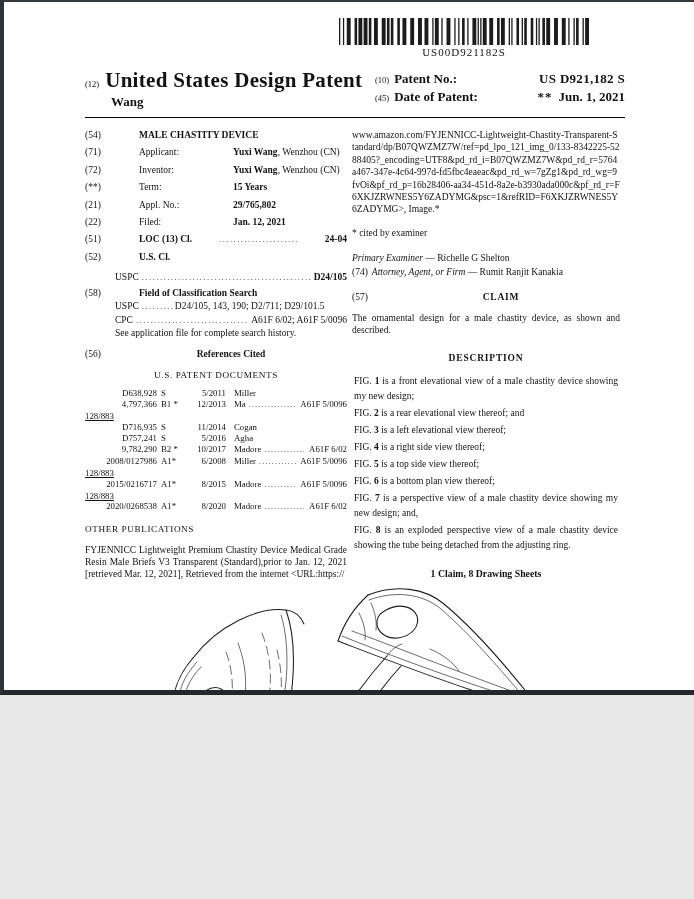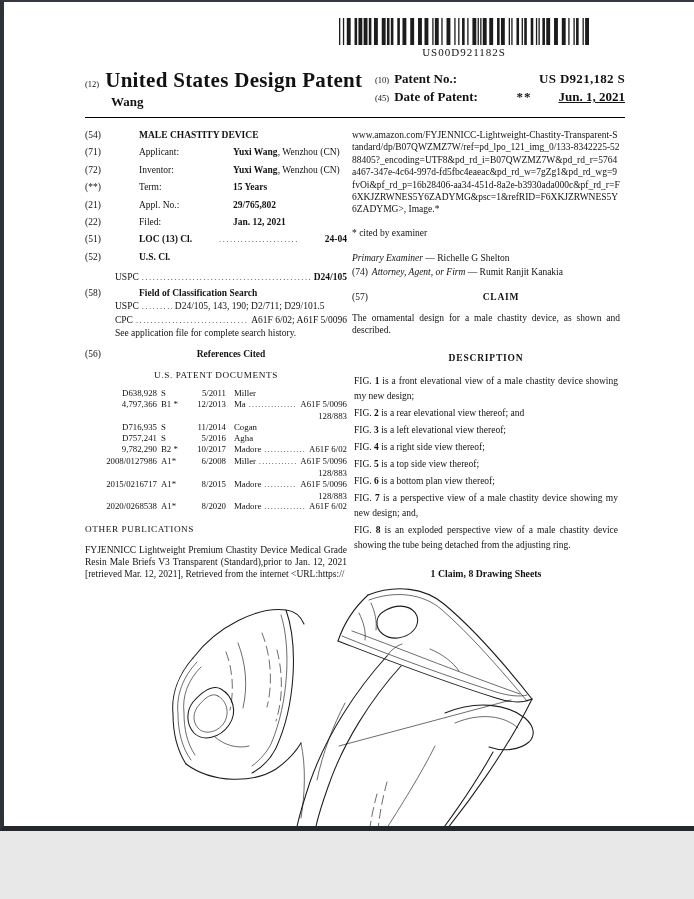--- a/index.html
+++ b/index.html
@@ -1,17 +1,17 @@
 <!DOCTYPE html>
 <html><head>
 <meta charset="utf-8">
 <style>
   html,body{margin:0;padding:0;background:#e8e8e8;}
   .page{
-    position:relative;width:694px;height:831px;background:#fff;color:#121212;
+    position:relative;width:694px;height:695px;background:#fff;color:#121212;
     font-family:"Liberation Serif","DejaVu Serif",serif;
     border-left:4px solid #2e3338;border-top:2px solid #343a40;border-bottom:5px solid #24282c;
     box-sizing:border-box;overflow:hidden;
   }
   .inner{padding:0 69px 0 81px;}
   
   .top{position:relative;height:64px;}
   .barcode-wrap{position:absolute;left:253px;top:16px;width:252px;text-align:center;}
   .barcode{height:27px;display:block;margin:0 auto;}
   .barcode-text{font-size:11px;letter-spacing:1px;margin-top:1px;}
@@ -19,21 +19,21 @@
   .header{display:flex;justify-content:space-between;align-items:flex-start;padding-top:2px;}
   .paren{font-size:8.5px;font-weight:normal;}
   .h-title-line{display:flex;align-items:baseline;gap:6px;}
   .h-title{font-size:21px;font-weight:bold;letter-spacing:0.3px;white-space:nowrap;}
   .h-surname{font-size:13px;font-weight:bold;margin:1px 0 0 26px;}
   .h-right{width:250px;padding-top:3px;font-size:13px;font-weight:bold;}
   .h-row{display:flex;align-items:baseline;margin-bottom:2px;}
   .h-row .paren{margin-right:5px;}
   .h-patno{margin-left:auto;font-size:13px;letter-spacing:0.3px;}
   .h-stars{margin-left:auto;letter-spacing:1px;}
-  .h-date{margin-left:27px;text-decoration:underline;}
+  .h-date{margin-left:6px;}
   .rule{border:0;border-top:1.6px solid #000;margin:7px 0 11px 0;}
   
   .cols{display:flex;gap:5px;font-size:9.5px;line-height:12.2px;min-height:396px;align-items:flex-start;}
   .lc{width:262px;flex:none;}
   .rc{width:268px;flex:none;}
   b,.b{font-weight:bold;}
   i,.i{font-style:italic;}
   .frow{display:flex;margin-bottom:5.2px;align-items:baseline;gap:24px;}
   .fnum{width:30px;flex:none;}
   .flabel{width:70px;flex:none;}
@@ -48,21 +48,21 @@
   
   .reftable{font-size:8.8px;line-height:10.9px;margin-bottom:4px;}
   .trow{display:flex;align-items:baseline;}
   .tc-no{width:72px;flex:none;text-align:right;}
   .tc-kind{width:23px;flex:none;margin-left:4px;}
   .tc-date{width:42px;flex:none;text-align:right;}
   .tc-name{margin-left:8px;flex:none;}
   .tc-cls{flex:none;}
   .tlead{flex:1;overflow:hidden;white-space:nowrap;margin:0 3px;}
   .tlead::after{content:"................................................";letter-spacing:1.2px;font-size:8px;color:#222;}
-  .tc-cont{width:100%;text-align:right;padding-right:0px;}
+  .tc-cont{width:100%;text-align:left;padding-right:0px;text-decoration:underline;}
   .other-head{letter-spacing:0.6px;margin:10px 0 8px 0;font-size:9.2px;}
   .just{text-align:justify;}
   
   .url-text{text-align:justify;word-break:break-all;line-height:12.4px;margin-bottom:11px;}
   .cited{margin:0 0 13px 0;}
   .exam-line{margin-bottom:1.5px;}
   .claim-head{display:flex;margin:13px 0 9px 0;align-items:baseline;}
   .claim-head .center{flex:1;text-align:center;font-weight:bold;letter-spacing:0.8px;}
   .desc-head{text-align:center;font-weight:bold;letter-spacing:0.8px;margin:15px 0 10px 0;}
   .figs p{margin:2px;text-align:justify;line-height:15px;}

